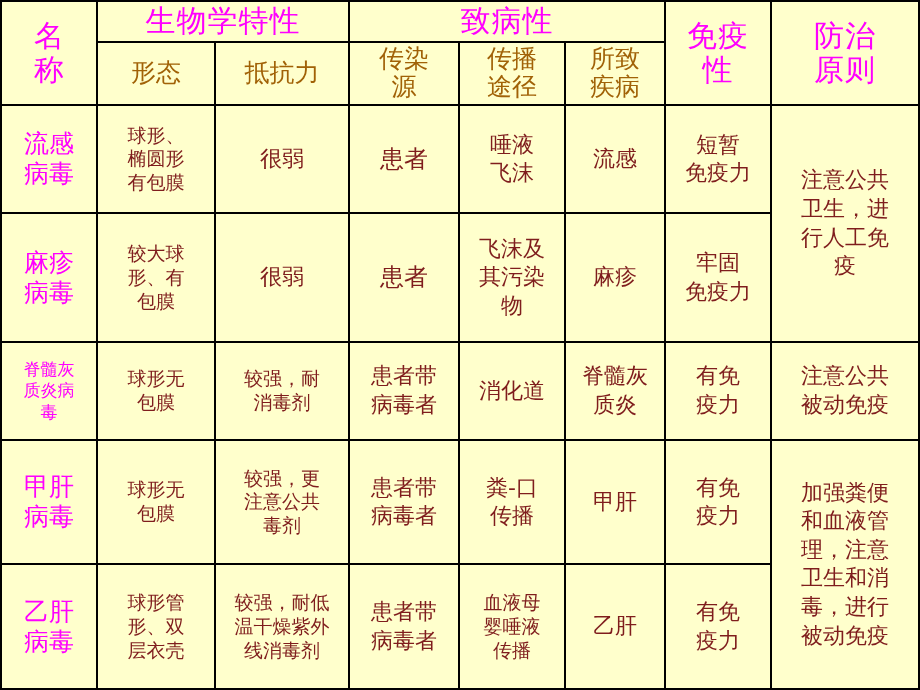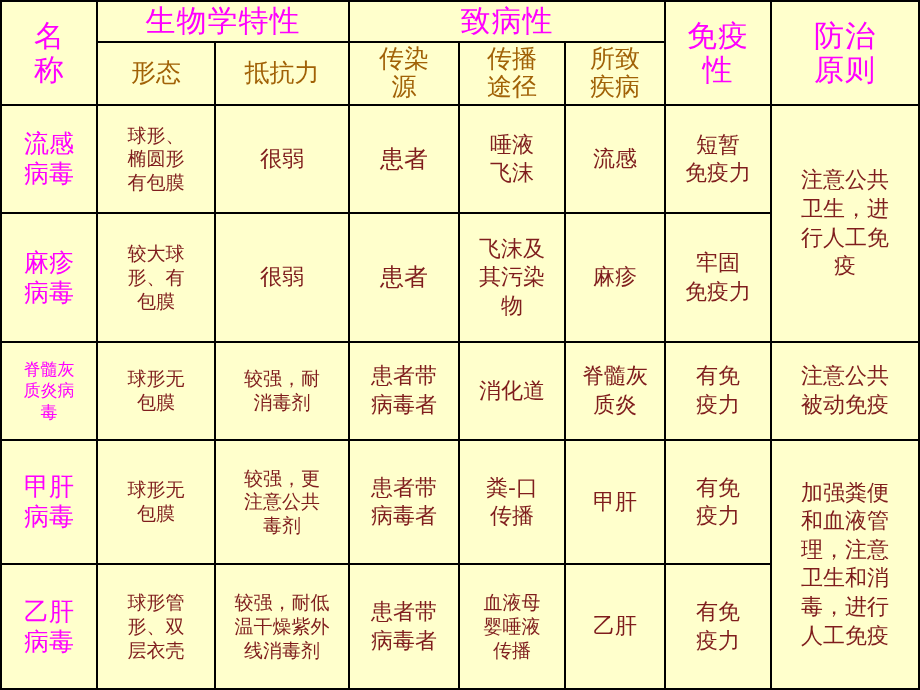--- a/index.html
+++ b/index.html
@@ -184,21 +184,21 @@
       <td class="c-text big nowrapish">粪-口
 传播</td>
       <td class="c-text big nowrapish">甲肝</td>
       <td class="c-text big nowrapish">有免
 疫力</td>
       <td class="c-text big nowrapish" rowspan="2">加强粪便
 和血液管
 理，注意
 卫生和消
 毒，进行
-人工免疫</td>
+被动免疫</td>
     </tr>
     <tr>
       <td class="c-name nowrapish">乙肝
 病毒</td>
       <td class="c-text nowrapish">球形管
 形、双
 层衣壳</td>
       <td class="c-text nowrapish">较强，耐低
 温干燥紫外
 线消毒剂</td>

